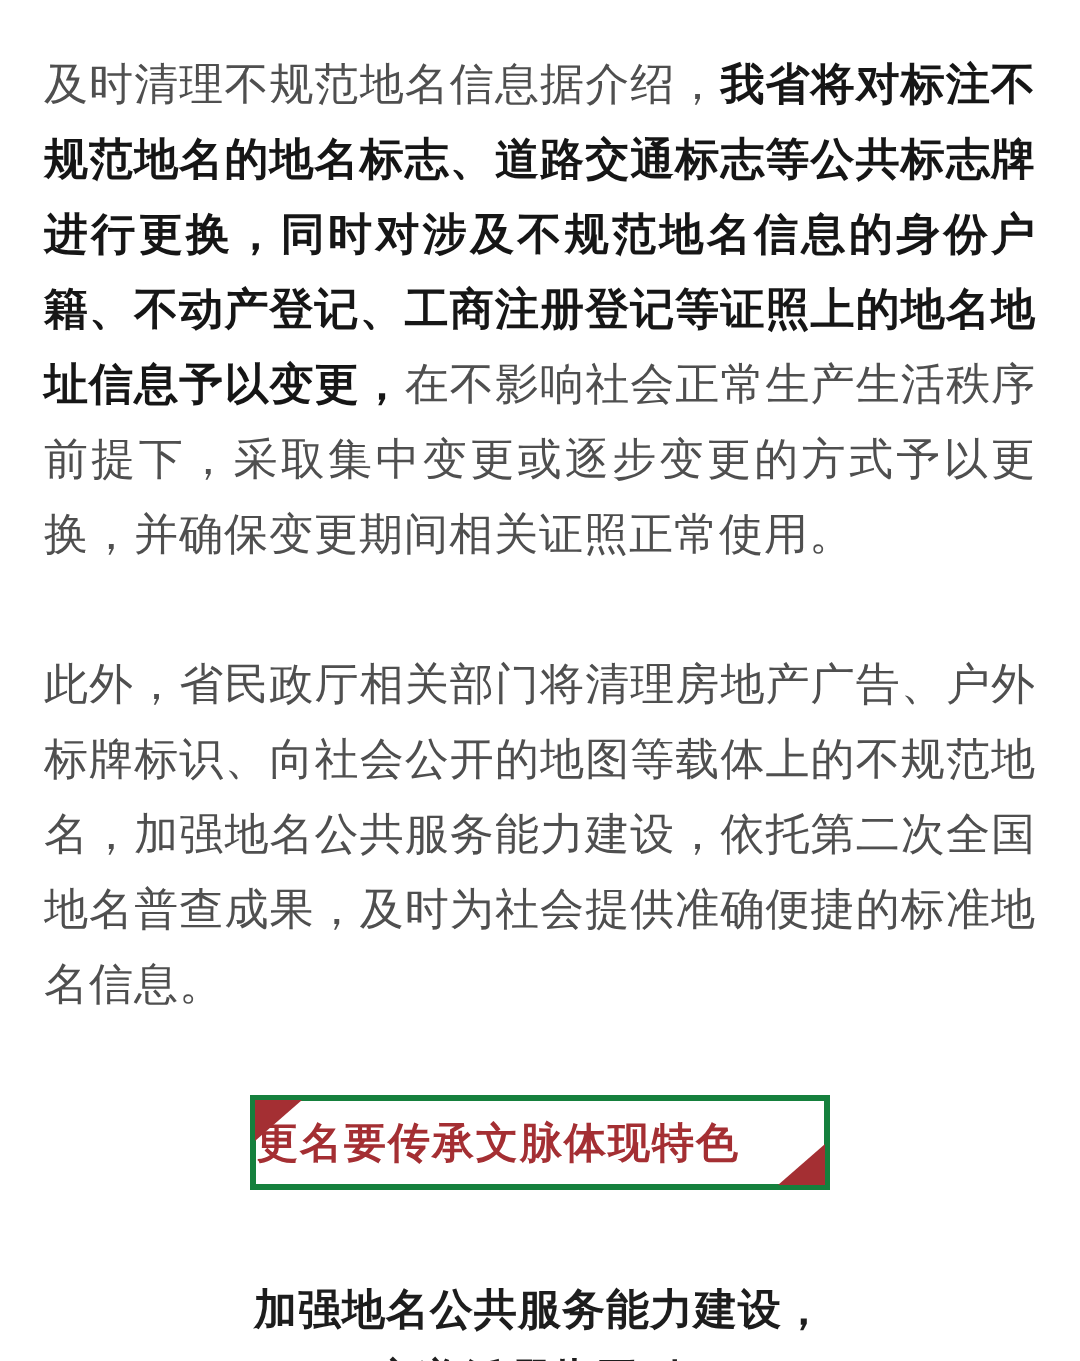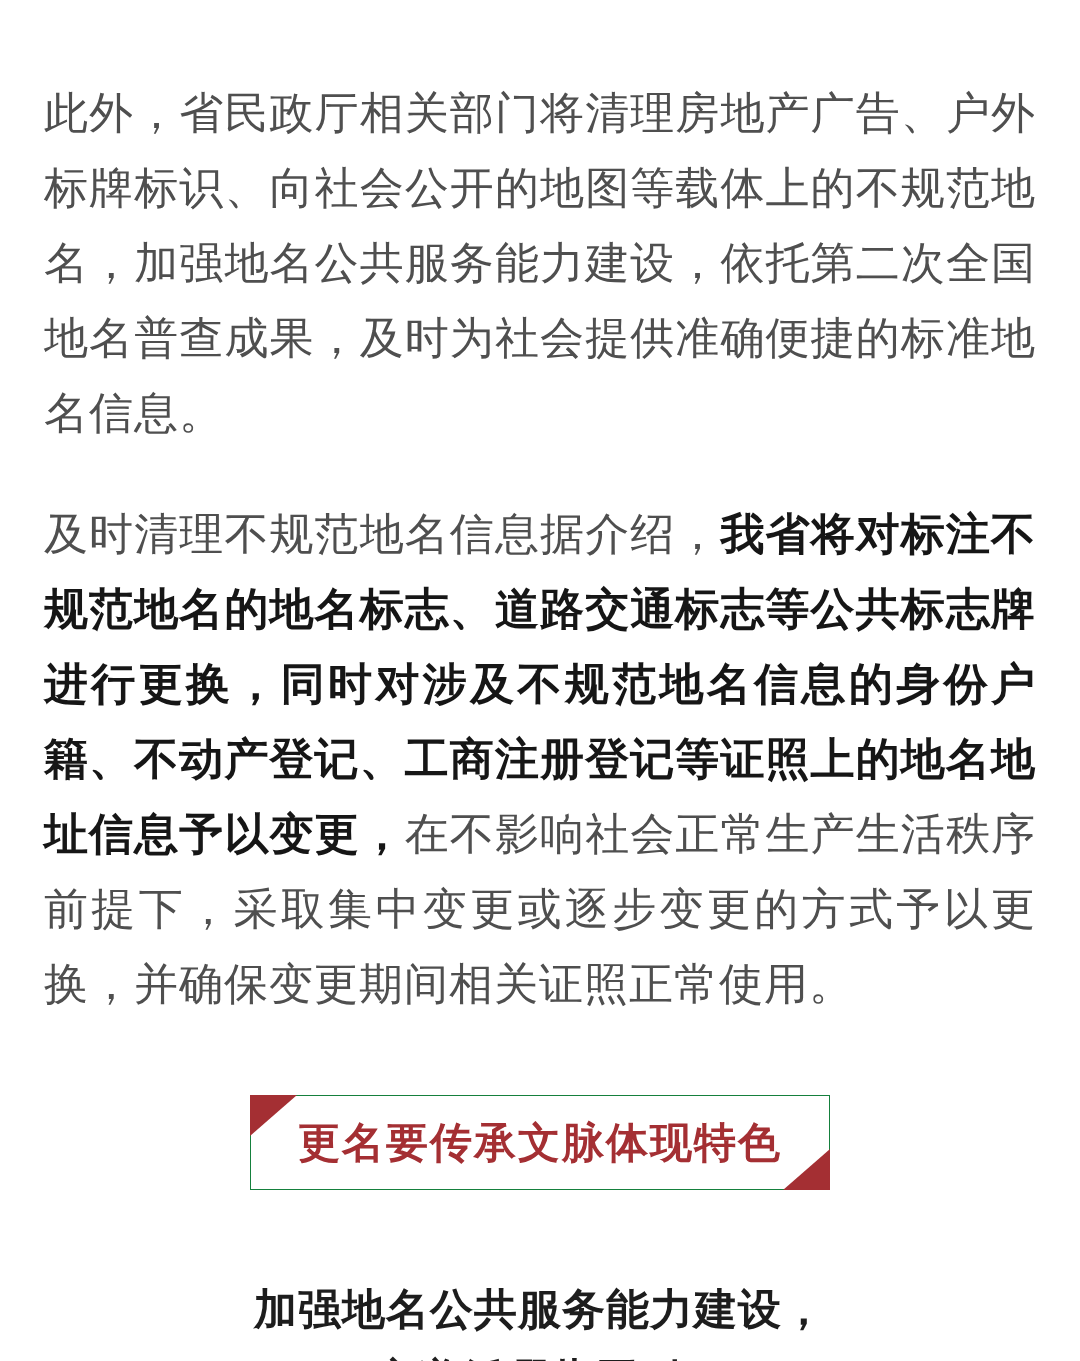--- a/index.html
+++ b/index.html
@@ -28,25 +28,24 @@
     color: #161616;
   }
   .para-1 { margin-top: 46px; }
   .para-2 { margin-top: 75px; }
 
   .section-banner {
     position: relative;
     width: 580px;
     height: 95px;
     margin: 74px auto 0;
-    border: 1px solid #15803d;
+    border: 6px solid #15803d;
     background: #ffffff;
     display: flex;
     align-items: center;
-    justify-content: center;
   }
   .banner-label {
     font-size: 42px;
     font-weight: bold;
     color: #a42f33;
     letter-spacing: 2px;
     white-space: nowrap;
   }
   .corner {
     position: absolute;
@@ -74,23 +73,23 @@
     line-height: 70px;
     letter-spacing: 1px;
   }
 </style>
 </head>
 <body>
 
 <div class="page">
   <div class="article">
 
+    <p class="para para-1"><span>及时清理不规范地名信息据介绍，</span><span class="emph">我省将对标注不规范地名的地名标志、道路交通标志等公共标志牌进行更换，同时对涉及不规范地名信息的身份户籍、不动产登记、工商注册登记等证照上的地名地址信息予以变更，</span><span>在不影响社会正常生产生活秩序前提下，采取集中变更或逐步变更的方式予以更换，并确保变更期间相关证照正常使用。</span></p>
+
     <p class="para para-2">此外，省民政厅相关部门将清理房地产广告、户外标牌标识、向社会公开的地图等载体上的不规范地名，加强地名公共服务能力建设，依托第二次全国地名普查成果，及时为社会提供准确便捷的标准地名信息。</p>
-
-    <p class="para para-1"><span>及时清理不规范地名信息据介绍，</span><span class="emph">我省将对标注不规范地名的地名标志、道路交通标志等公共标志牌进行更换，同时对涉及不规范地名信息的身份户籍、不动产登记、工商注册登记等证照上的地名地址信息予以变更，</span><span>在不影响社会正常生产生活秩序前提下，采取集中变更或逐步变更的方式予以更换，并确保变更期间相关证照正常使用。</span></p>
 
     <div class="section-banner">
       <div class="corner corner-tl"></div>
       <div class="corner corner-br"></div>
       <span class="banner-label">更名要传承文脉体现特色</span>
     </div>
 
     <div class="question-heading">
       <div>加强地名公共服务能力建设，</div>
       <div>应遵循哪些原则?</div>

